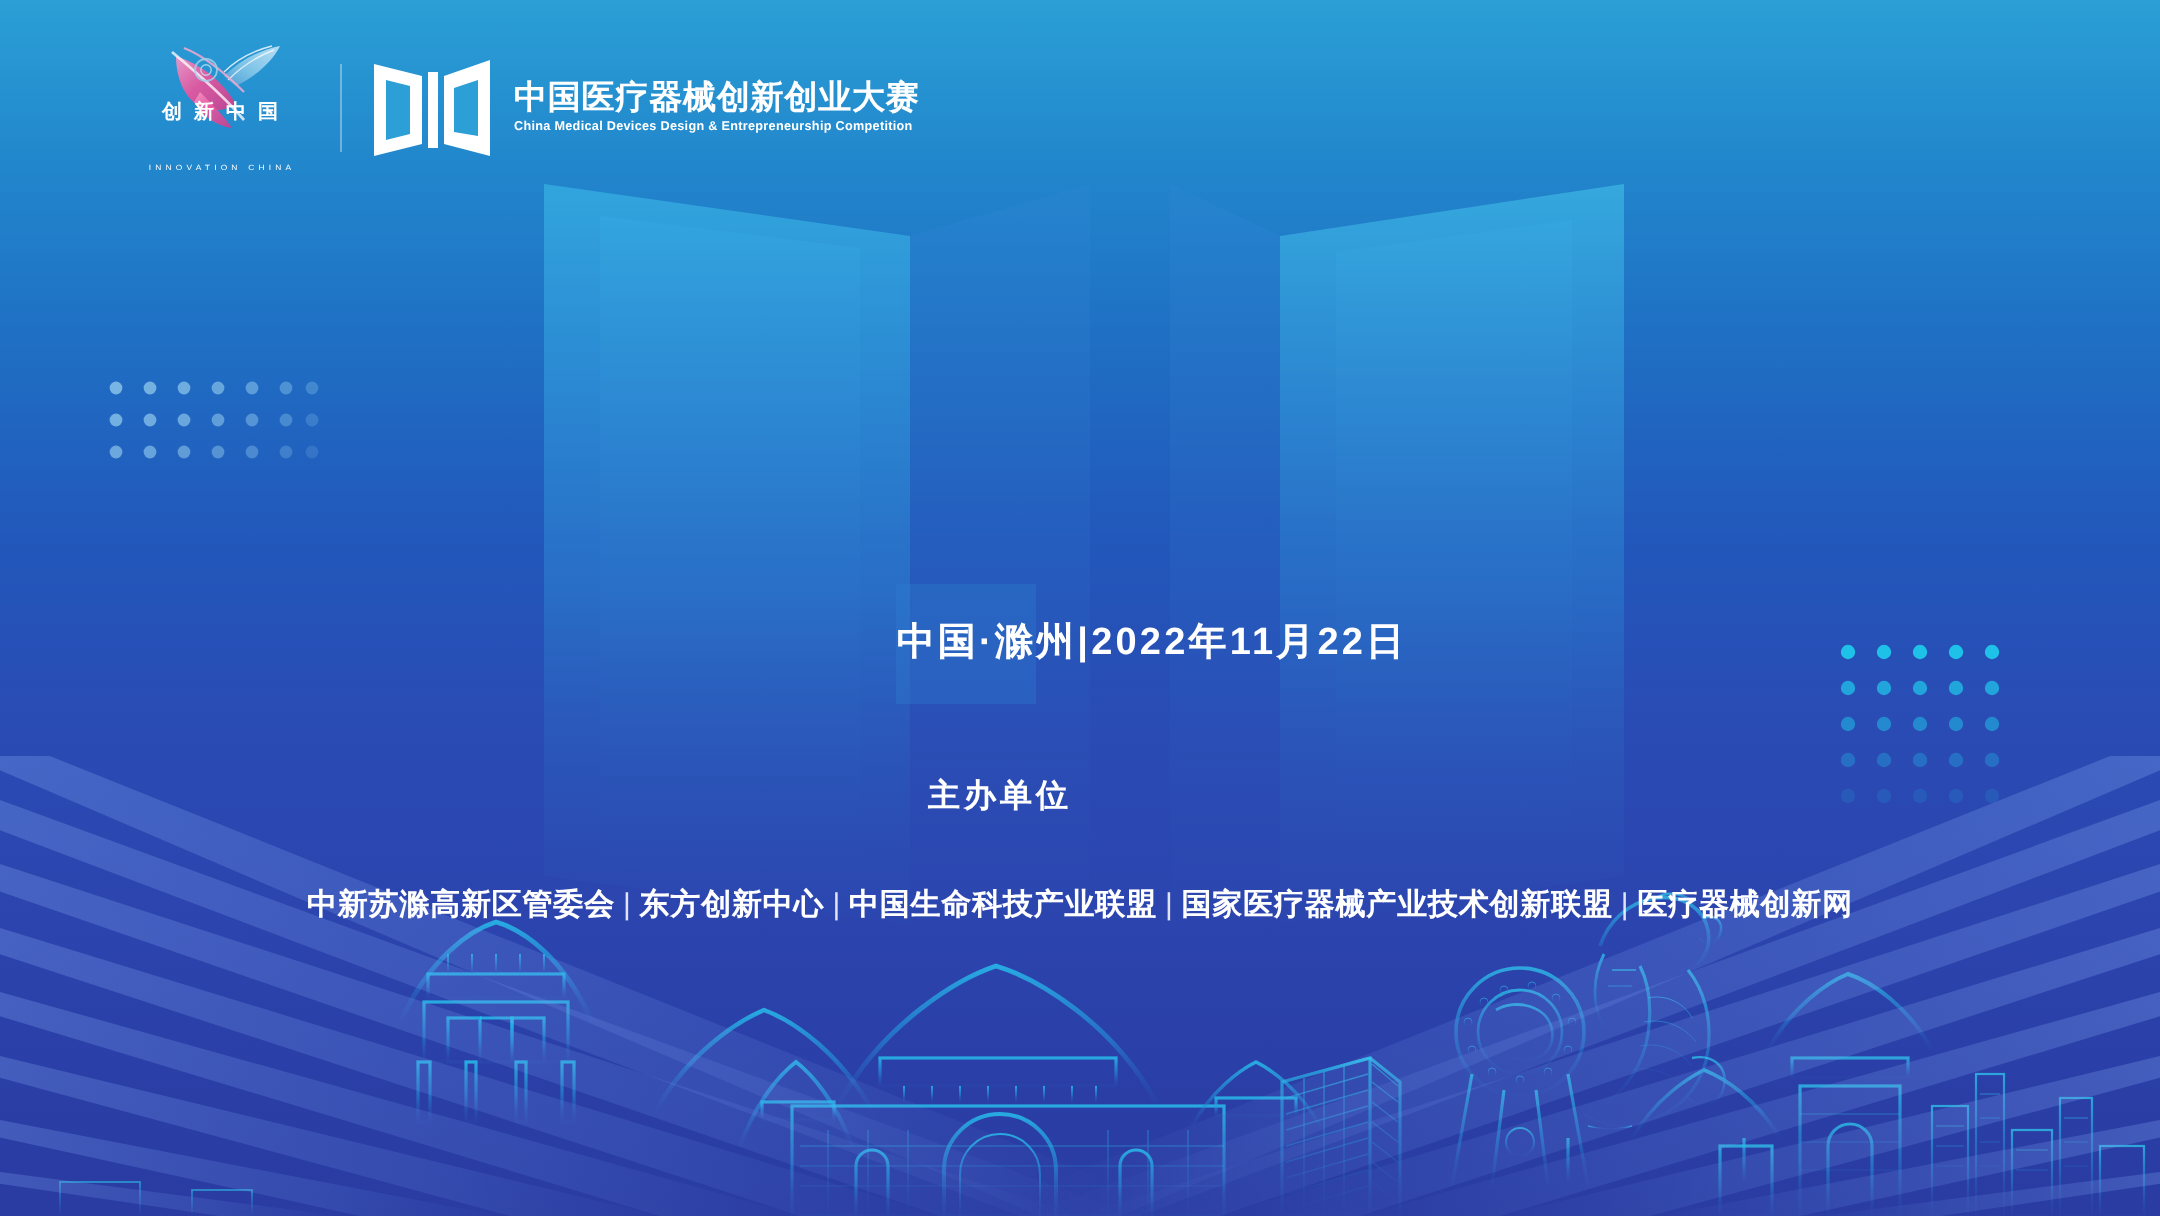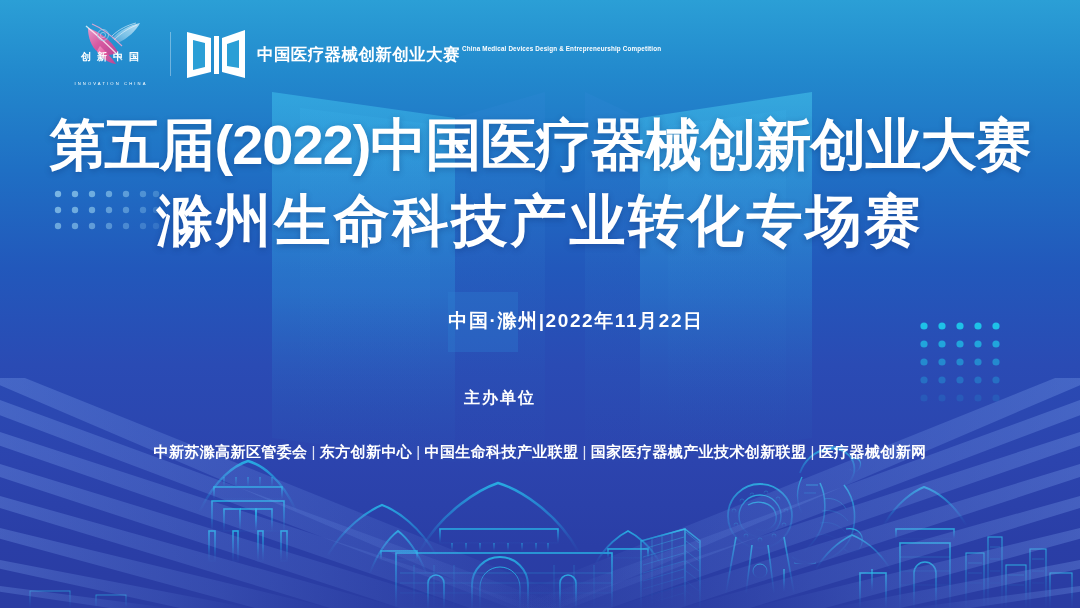--- a/index.html
+++ b/index.html
@@ -100,21 +100,21 @@
     background: rgba(255,255,255,0.35);
     margin: 0 14px 0 12px;
   }
 
   .logo-comp {
     display: flex;
     align-items: center;
     gap: 10px;
   }
   .logo-comp .cmark { flex: none; }
-  .logo-comp .ctext { display: flex; gap: 2px; }
+  .logo-comp .ctext { display: flex; flex-direction: column; gap: 2px; }
   .logo-comp .ctext .cn {
     font-size: 16.5px;
     font-weight: bold;
     color: #ffffff;
     letter-spacing: 0.4px;
     line-height: 18px;
     white-space: nowrap;
   }
   .logo-comp .ctext .en {
     font-size: 6.4px;
@@ -553,23 +553,19 @@
 
         <rect x="37" y="12" width="4" height="34" fill="#ffffff"></rect>
       </svg>
       <div class="ctext">
         <div class="cn">中国医疗器械创新创业大赛</div>
         <div class="en">China Medical Devices Design &amp; Entrepreneurship Competition</div>
       </div>
     </div>
   </div>
 
-  <div class="title-block">
-    <div class="title-1">第五届(2022)中国医疗器械创新创业大赛</div>
-    <div class="title-2">滁州生命科技产业转化专场赛</div>
-  </div>
 
   <div class="date-line">中国·滁州|2022年11月22日</div>
 
   <div class="org-title">主办单位</div>
   <div class="org-list"><span>中新苏滁高新区管委会</span><span class="sep">|</span><span>东方创新中心</span><span class="sep">|</span><span>中国生命科技产业联盟</span><span class="sep">|</span><span>国家医疗器械产业技术创新联盟</span><span class="sep">|</span><span>医疗器械创新网</span></div>
 
 </div>
 
 </body></html>

